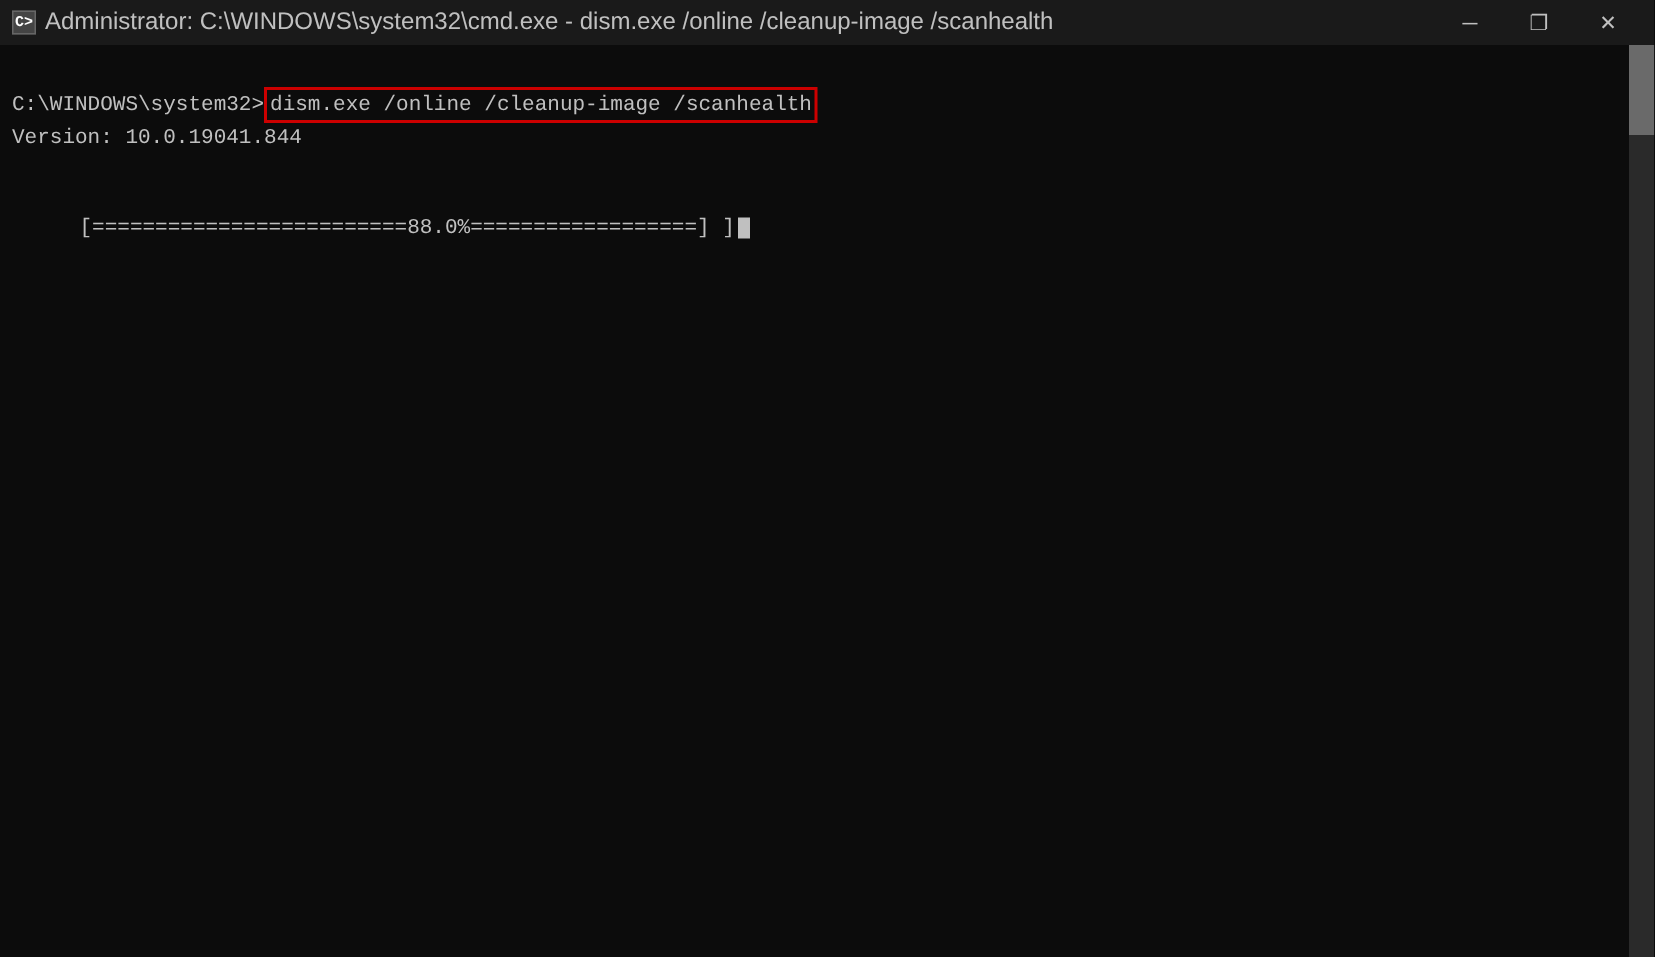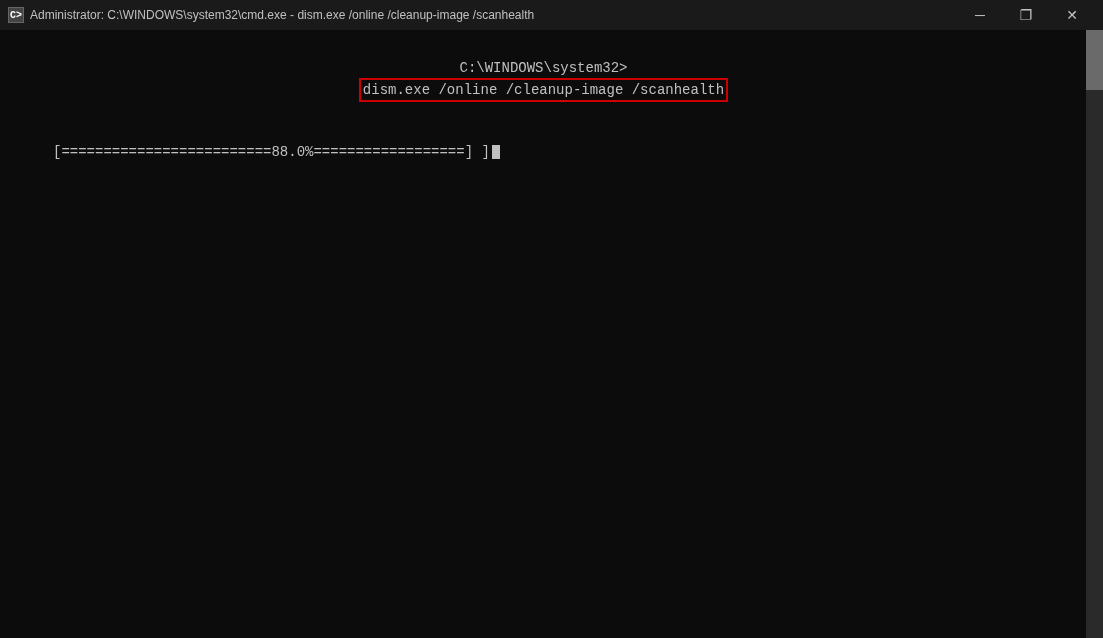--- a/index.html
+++ b/index.html
@@ -47,21 +47,21 @@
       font-size: 10px;
       color: #fff;
       font-weight: bold;
       border: 1px solid #666;
       flex-shrink: 0;
     }
 
     .title-bar-text {
       flex: 1;
       font-family: 'Segoe UI', Arial, sans-serif;
-      font-size: 12px;
+      font-size: 16px;
       color: #c0c0c0;
     }
 
     .title-bar-controls {
       display: flex;
       gap: 0;
     }
 
     .title-bar-btn {
       width: 46px;
@@ -114,21 +114,20 @@
     }
 
     .line.empty {
       height: 20px;
     }
 
     .command-line {
       display: flex;
       align-items: center;
       line-height: 20px;
-      flex-direction: column;
     }
 
     .prompt {
       color: #c0c0c0;
       white-space: pre;
     }
 
     .command-highlight {
       background: transparent;
       border: 2px solid #cc0000;
@@ -184,20 +183,21 @@
 
 
       <div class="line empty"></div>
 
       <div class="command-line">
         <span class="prompt">C:\WINDOWS\system32&gt;</span>
           <span class="command-highlight">dism.exe /online /cleanup-image /scanhealth</span>
       </div>
 
 
+      <div class="line">Version: 10.0.19041.844</div>
 
       <div class="line empty"></div>
 
 
       <div class="line empty"></div>
 
       <div class="progress-line">
         <span>[=========================88.0%==================] </span><span>]</span> <span class="cursor"></span>
       </div>
 

